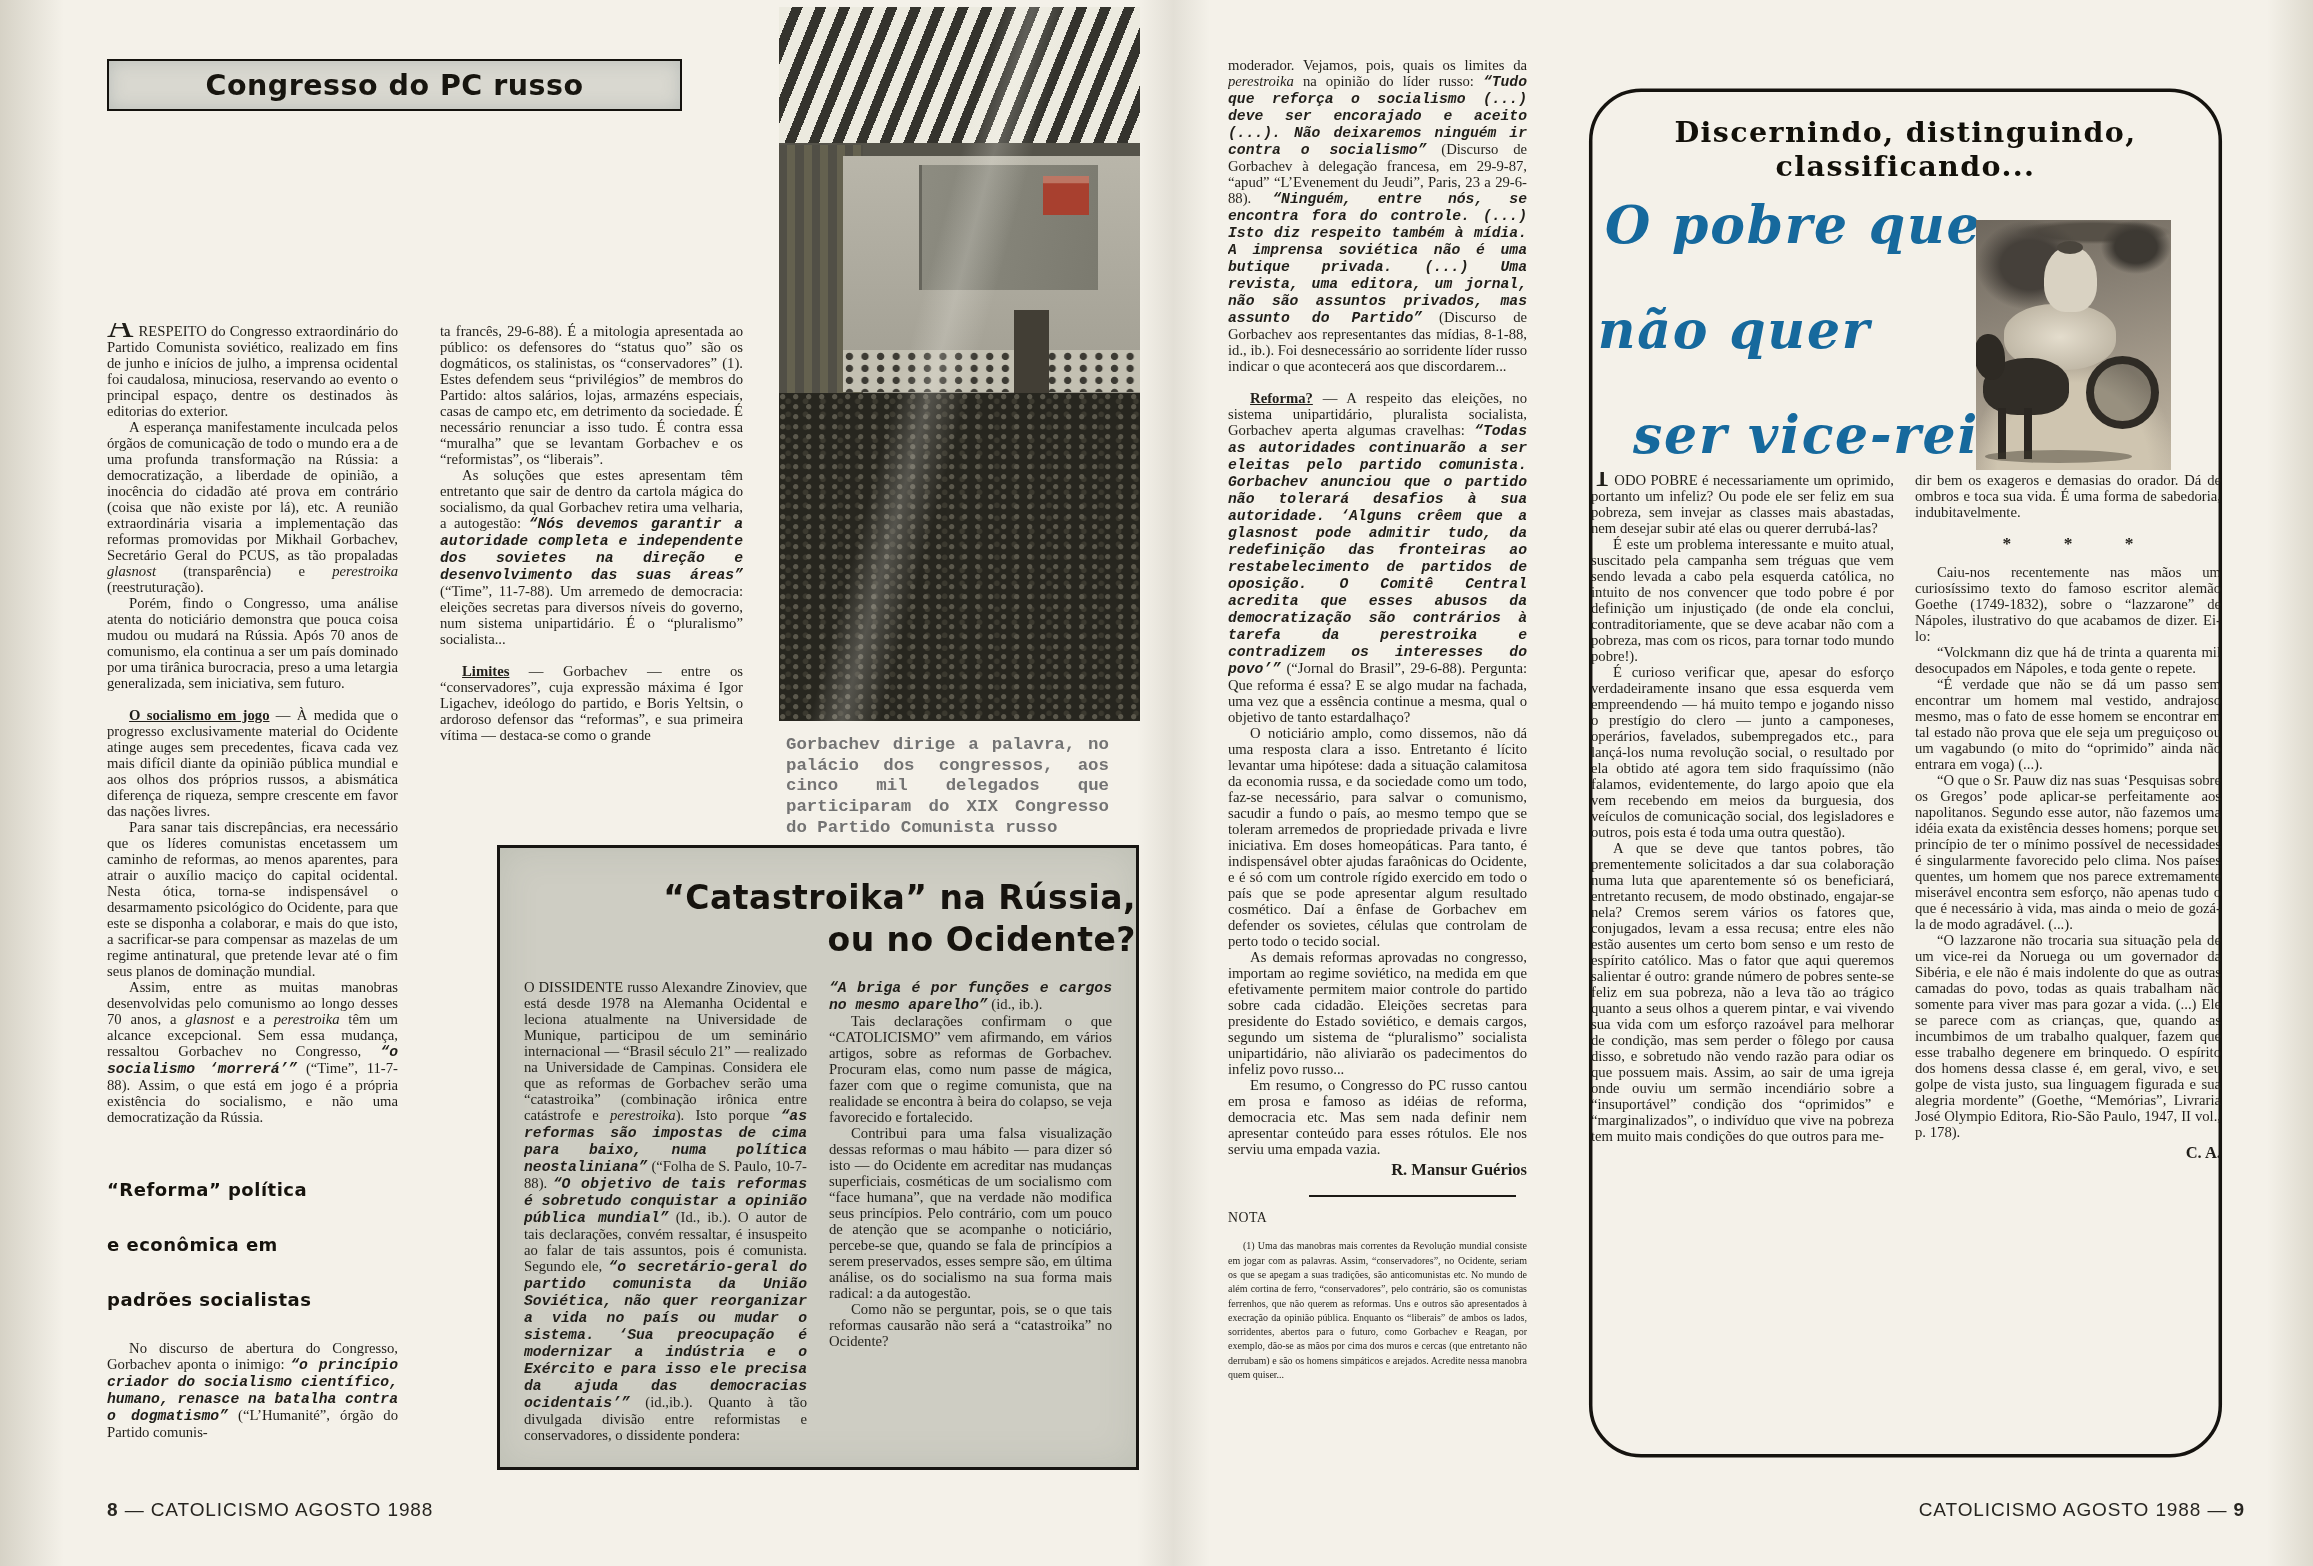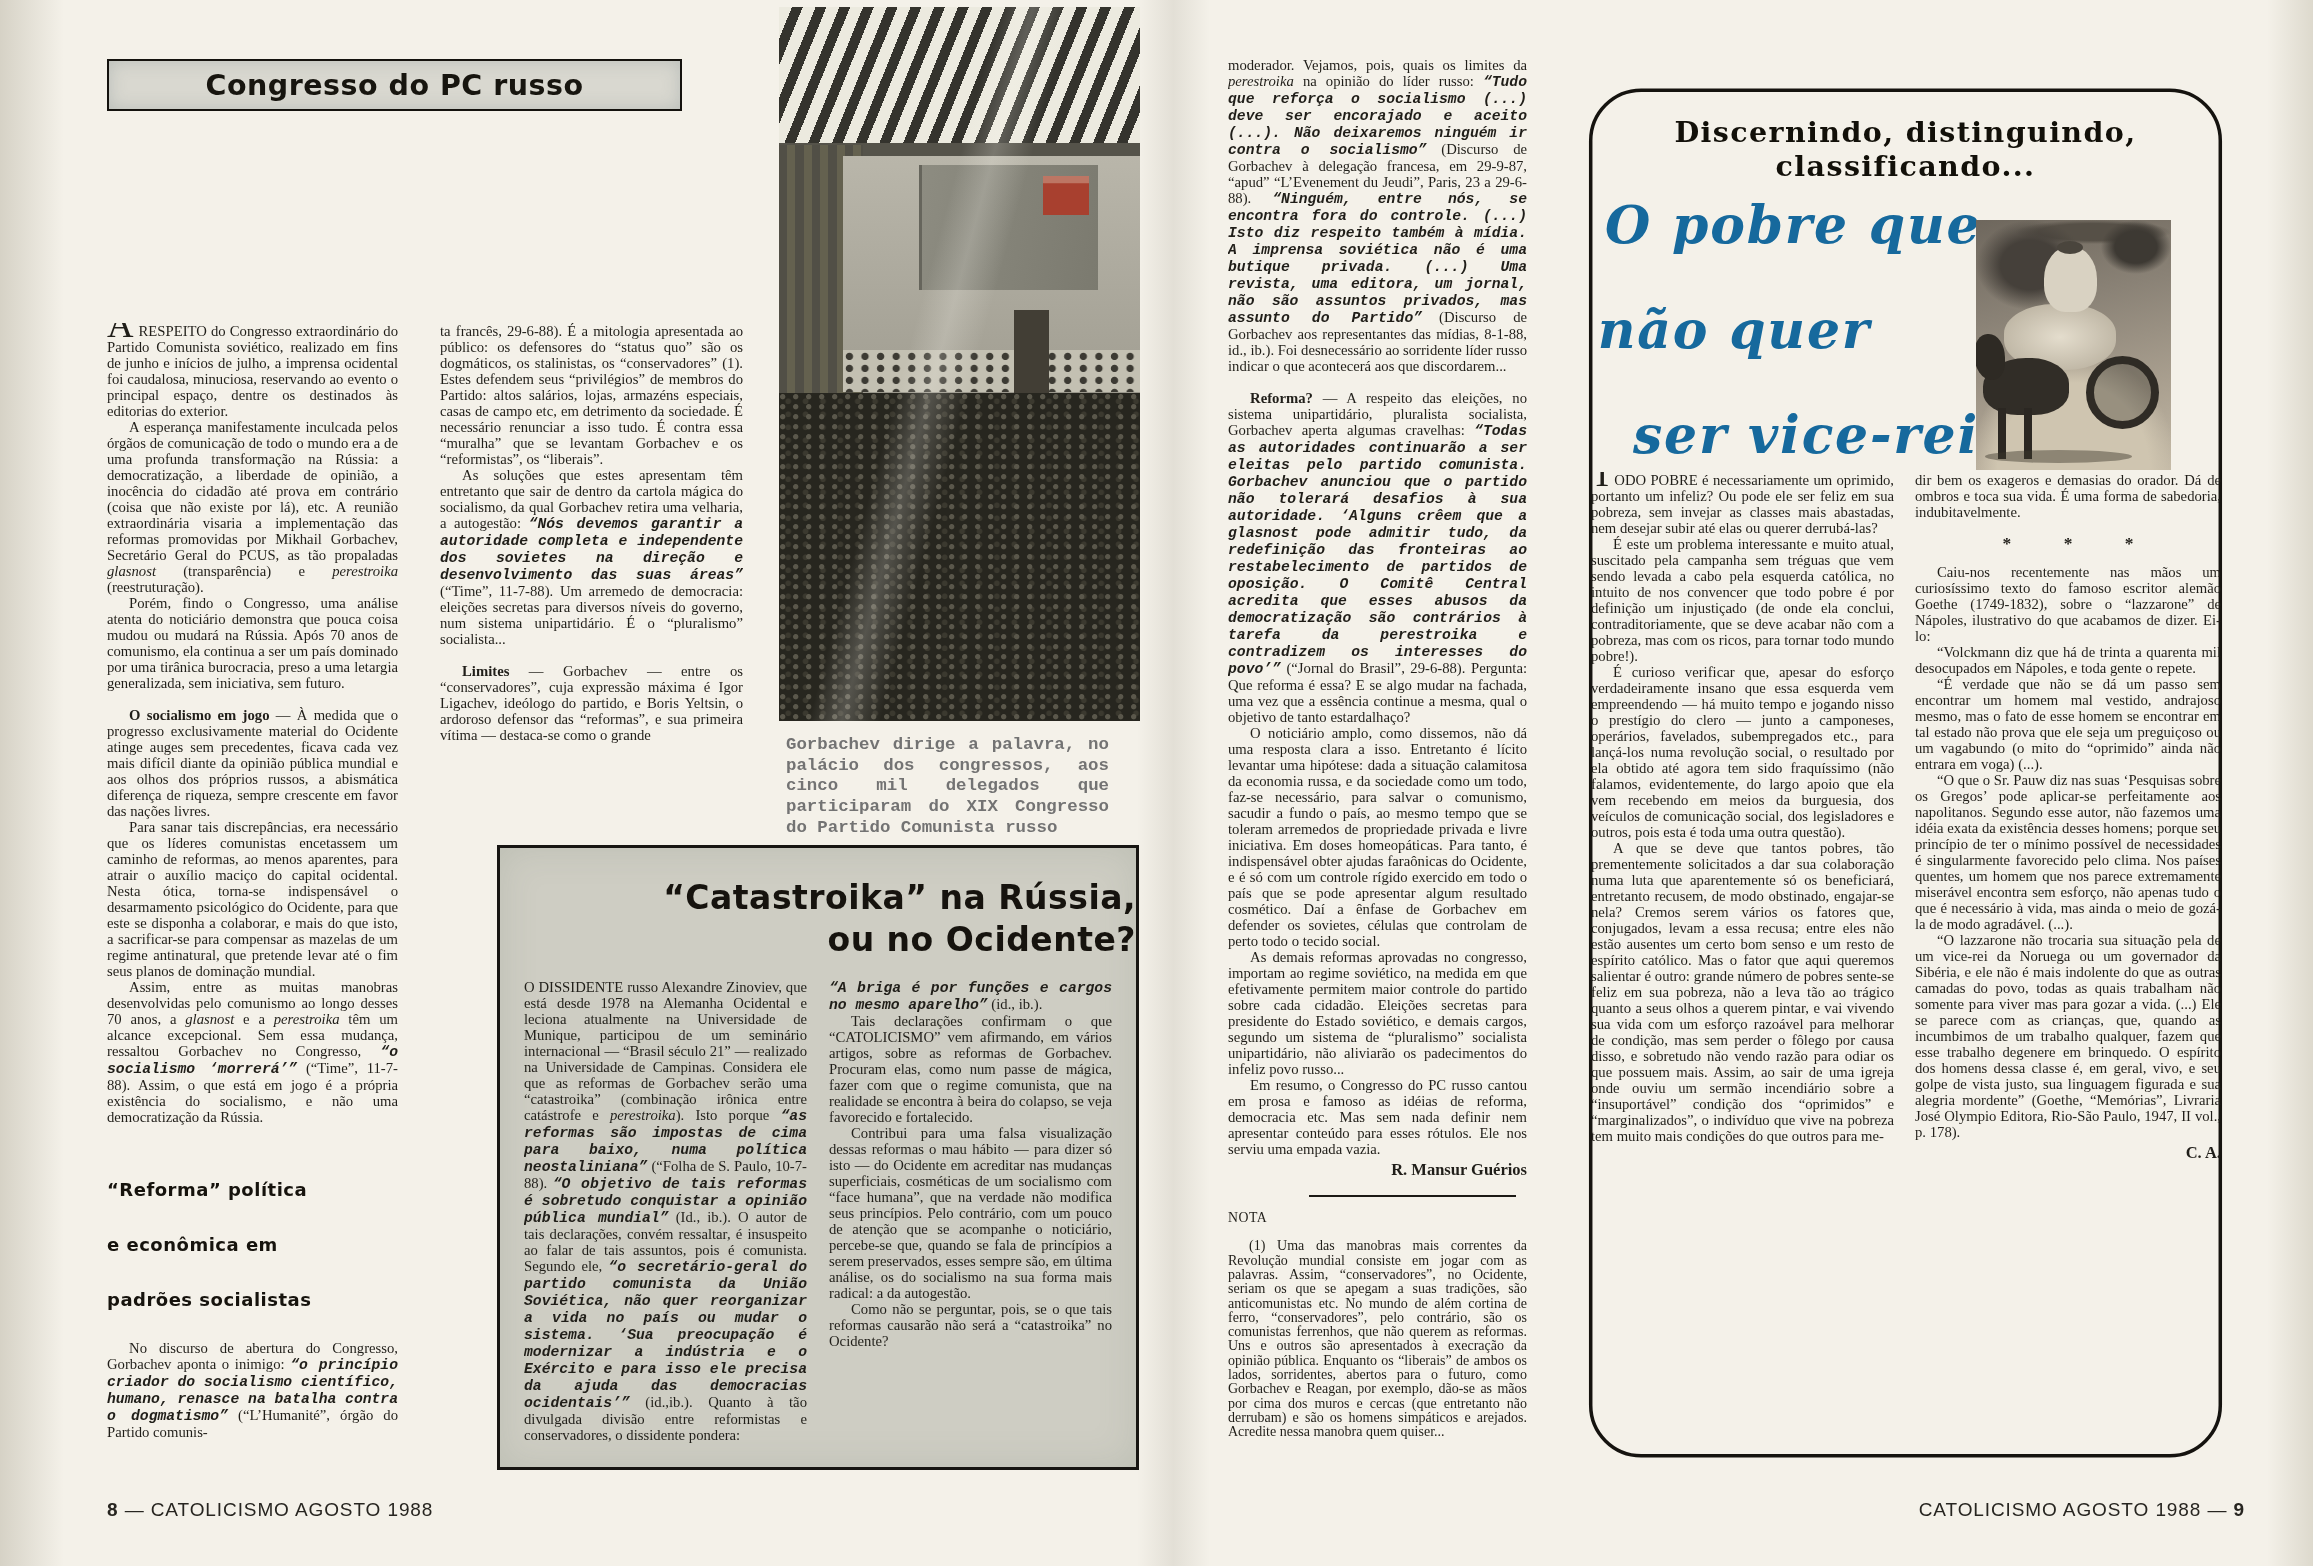--- a/index.html
+++ b/index.html
@@ -11,27 +11,27 @@
     background:linear-gradient(270deg,#ddd9cd,rgba(244,241,233,0));}
   .gutter{position:absolute;left:1137px;top:0;width:73px;height:100%;
     background:linear-gradient(90deg,rgba(120,114,98,0),rgba(120,114,98,.14),rgba(120,114,98,0));}
 
   
   .col{position:absolute;font-size:14.7px;line-height:16px;overflow:hidden;}
   .para{margin:0;text-indent:1.5em;text-align:justify;}
   .noind{text-indent:0;}
   .gap{margin-top:15.6px;}
   .i{font-style:italic;}
-  .b{font-weight:bold;}
+  .b{font-weight:bold;text-decoration:underline;}
   .q{font-style:italic;font-weight:bold;font-family:Liberation Mono, monospace;}
   .cap{font-size:2.5em;line-height:0;vertical-align:-0.04em;padding-right:0.9px;}
   .sig{text-align:right;font-weight:bold;text-indent:0;margin-top:5.5px;font-size:16.5px;}
   .rule{border-top:2.8px solid #1c1a15;width:207px;height:0;margin:13px 11px 9.2px auto;}
   .nota-label{text-indent:0;margin-top:13px;font-size:13.8px;letter-spacing:0.5px;}
-  .nota{font-size:14px;line-height:14.3px;margin-top:3.7px;}
+  .nota{font-size:10px;line-height:14.3px;margin-top:3.7px;}
   .stars{text-align:center;text-indent:0;letter-spacing:24px;font-weight:bold;
     font-size:17.4px;margin:14.7px 0 13px 24px;}
   .sh-first{margin-top:46px;}
   .sh-last{margin-bottom:22px;}
   p[class~="sh"],.sh-first,.sh-last{font-family:"DejaVu Sans",sans-serif;font-weight:bold;
     font-size:18px;line-height:37px;letter-spacing:0.5px;color:#16130d;
     text-indent:0;text-align:left;}
 
   
   .kicker{position:absolute;left:107px;top:59px;width:571px;height:48px;

